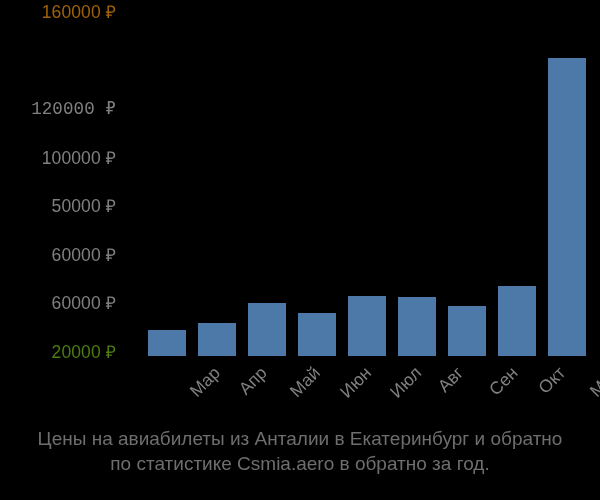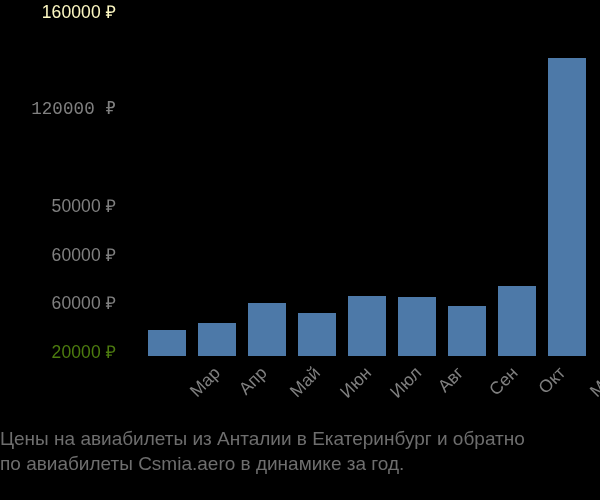--- a/index.html
+++ b/index.html
@@ -82,42 +82,43 @@
     transform: rotate(-45deg);
     text-align: right;
   }
 
   
   #chart-caption {
     position: absolute;
     left: 0;
     top: 426px;
     width: 600px;
-    text-align: left;
+    text-align: center;
     color: #6e6e6e;
     font-size: 19px;
     line-height: 25px;
   }
   .caption-line {
     display: block;
     white-space: nowrap;
   }
 </style>
 </head>
 <body>
 
 <div id="chart-figure" style="background: rgb(0, 0, 0);">
 
   <div id="y-axis">
       <div class="y-tick-label" style="top: 353px; color: #4d7c0f;">20000 ₽</div>
       <div class="y-tick-label" style="top: 304.429px; color: rgb(128, 128, 128);">60000 ₽</div>
       <div class="y-tick-label" style="top: 255.857px; color: rgb(128, 128, 128);">60000 ₽</div>
       <div class="y-tick-label" style="top: 207.286px; color: rgb(128, 128, 128);">50000 ₽</div>
+      <div class="y-tick-label" style="top: 158.714px; color: rgb(128, 128, 128);">100000 ₽</div>
       <div class="y-tick-label" style="top: 110.143px; color: rgb(128, 128, 128); font-family: Liberation Mono, monospace;">120000 ₽</div>
-      <div class="y-tick-label" style="top: 13px; color: #fef9c3;">160000 ₽</div>
+      <div class="y-tick-label" style="top: 13px; color: #a16207;">160000 ₽</div>
     </div>
 
   <div id="plot-area">
       <div class="bar-slot" style="left: 20px;">
         <div class="bar" style="background: rgb(77, 121, 168); height: 25.8286px;"></div>
       </div>
       <div class="bar-slot" style="left: 70px;">
         <div class="bar" style="background: rgb(77, 121, 168); height: 33.3571px;"></div>
       </div>
       <div class="bar-slot" style="left: 120px;">
@@ -150,16 +151,16 @@
       <div class="x-tick-label" style="left: 205px; transform: rotate(-45deg); color: rgb(128, 128, 128);">Июн</div>
       <div class="x-tick-label" style="left: 255px; transform: rotate(-45deg); color: rgb(128, 128, 128);">Июл</div>
       <div class="x-tick-label" style="left: 305px; transform: rotate(-45deg); color: rgb(128, 128, 128);">Авг</div>
       <div class="x-tick-label" style="left: 355px; transform: rotate(-45deg); color: rgb(128, 128, 128);">Сен</div>
       <div class="x-tick-label" style="left: 405px; transform: rotate(-45deg); color: rgb(128, 128, 128);">Окт</div>
       <div class="x-tick-label" style="left: 455px; transform: rotate(-45deg); color: rgb(128, 128, 128);">Мар</div>
     </div>
 
   <div id="chart-caption" style="color: rgb(110, 110, 110);">
     <span class="caption-line">Цены на авиабилеты из Анталии в Екатеринбург и обратно</span>
-    <span class="caption-line">по авиабилеты Csmia.aero в динамике за год.</span>
+    <span class="caption-line">по статистике Csmia.aero в обратно за год.</span>
   </div>
 
 </div>
 
 </body></html>

